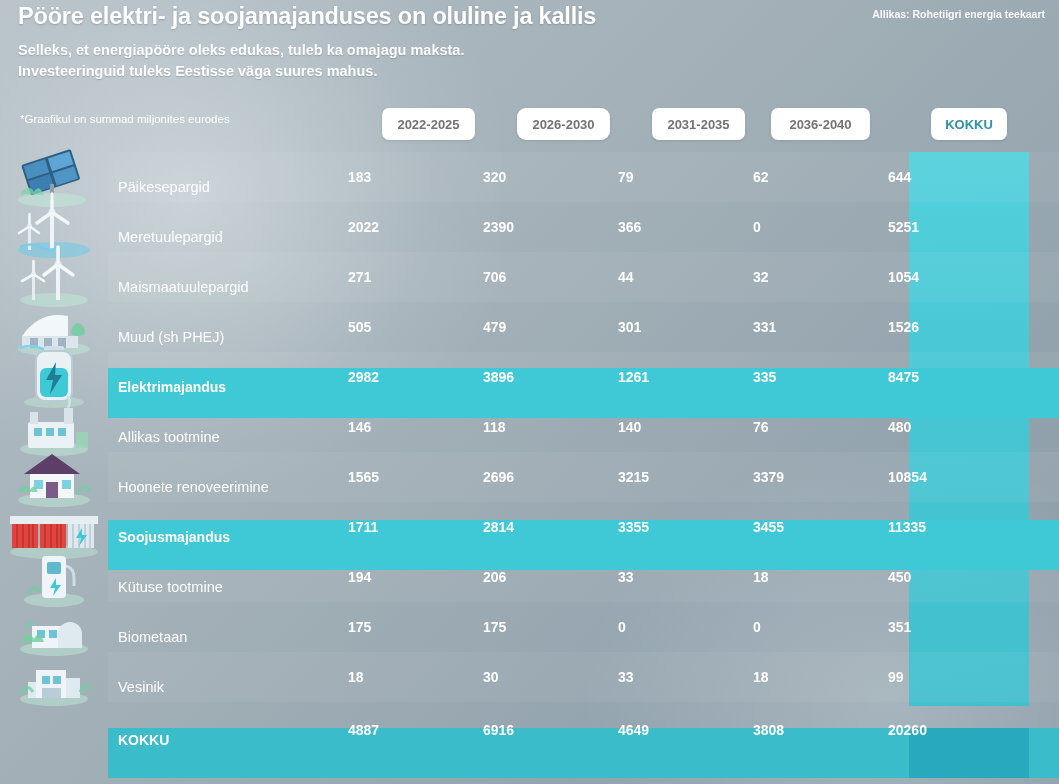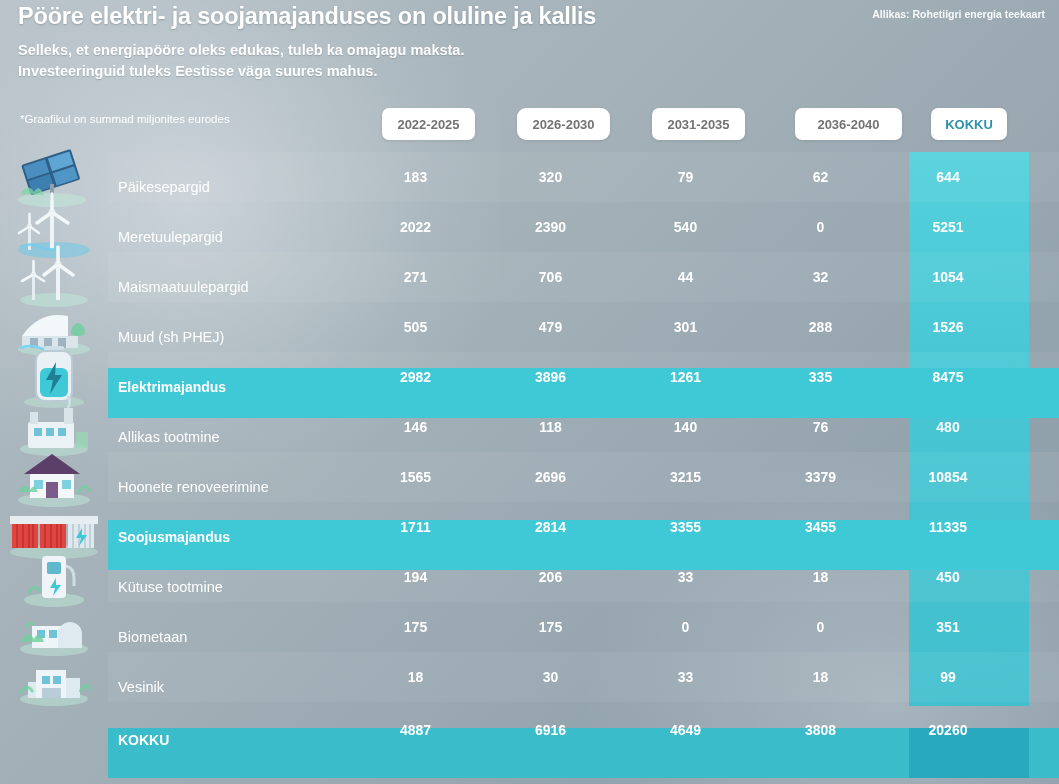--- a/index.html
+++ b/index.html
@@ -165,21 +165,21 @@
   .rowline .row-label {
     width: 240px;
     padding-left: 10px;
     font-size: 14.5px;
     color: #ffffff;
     box-sizing: border-box;
     white-space: nowrap;
     margin-top: 20px;
   }
   .rowline.hl .row-label { font-weight: bold; font-size: 14px; }
-  .rowline .cell { width: 135px; text-align: center; font-size: 14px; font-weight: bold; color:#ffffff; }
+  .rowline .cell { width: 135px; text-align: left; font-size: 14px; font-weight: bold; color:#ffffff; }
   .rowline .cell.total-col { width: 120px; }
   .stripe {
     position: absolute;
     left: 108px;
     width: 951px;
     height: 50px;
     background: rgba(255,255,255,0.055);
   }
 
   
@@ -214,21 +214,21 @@
   <div class="source">Allikas: Rohetiigri energia teekaart</div>
   <div class="subtitle">
     <div>Selleks, et energiapööre oleks edukas, tuleb ka omajagu maksta.</div>
     <div>Investeeringuid tuleks Eestisse väga suures mahus.</div>
   </div>
   <div class="note">*Graafikul on summad miljonites eurodes</div>
 
   <div class="col-head" style="left:382px; width:93px;">2022-2025</div>
   <div class="col-head" style="left:517px; width:93px;border-radius:9px;">2026-2030</div>
   <div class="col-head" style="left:652px; width:93px;">2031-2035</div>
-  <div class="col-head" style="left:795px; width:107px;">2036-2040</div>
+  <div class="col-head" style="left:771px; width:99px;">2036-2040</div>
   <div class="col-head total" style="left:931px; width:76px;">KOKKU</div>
 
   <div class="total-band"></div>
 
   <div class="stripe" style="top:152px;"></div>
   <div class="stripe" style="top:252px;"></div>
   <div class="stripe" style="top:352px;"></div>
   <div class="stripe" style="top:452px;"></div>
   <div class="stripe" style="top:552px;"></div>
   <div class="stripe" style="top:652px;"></div>
@@ -423,38 +423,38 @@
       <div class="cell">183</div>
       <div class="cell">320</div>
       <div class="cell">79</div>
       <div class="cell">62</div>
       <div class="cell total-col">644</div>
     </div>
     <div class="rowline">
       <div class="row-label">Meretuulepargid</div>
       <div class="cell">2022</div>
       <div class="cell">2390</div>
-      <div class="cell">540</div>
+      <div class="cell">366</div>
       <div class="cell">0</div>
       <div class="cell total-col">5251</div>
     </div>
     <div class="rowline">
       <div class="row-label">Maismaatuulepargid</div>
       <div class="cell">271</div>
       <div class="cell">706</div>
       <div class="cell">44</div>
       <div class="cell">32</div>
       <div class="cell total-col">1054</div>
     </div>
     <div class="rowline">
       <div class="row-label">Muud (sh PHEJ)</div>
       <div class="cell">505</div>
       <div class="cell">479</div>
       <div class="cell">301</div>
-      <div class="cell">288</div>
+      <div class="cell">331</div>
       <div class="cell total-col">1526</div>
     </div>
     <div class="rowline hl">
       <div class="row-label">Elektrimajandus</div>
       <div class="cell">2982</div>
       <div class="cell">3896</div>
       <div class="cell">1261</div>
       <div class="cell">335</div>
       <div class="cell total-col">8475</div>
     </div>

